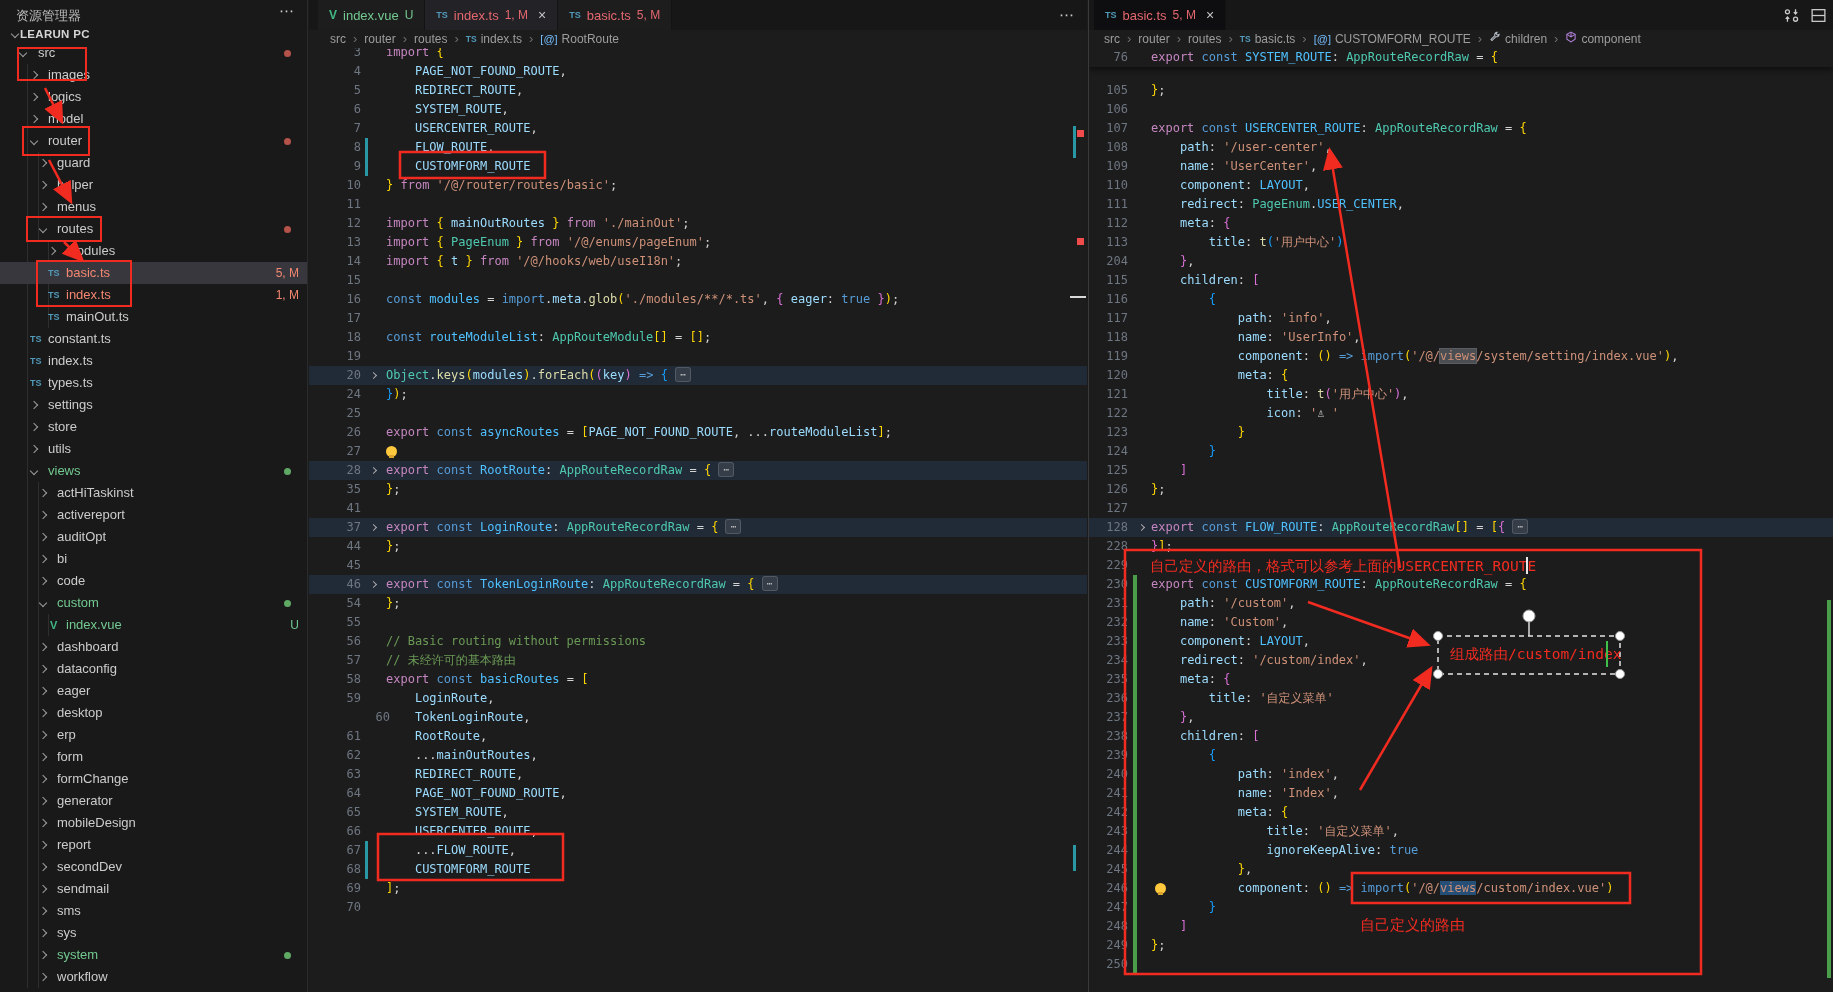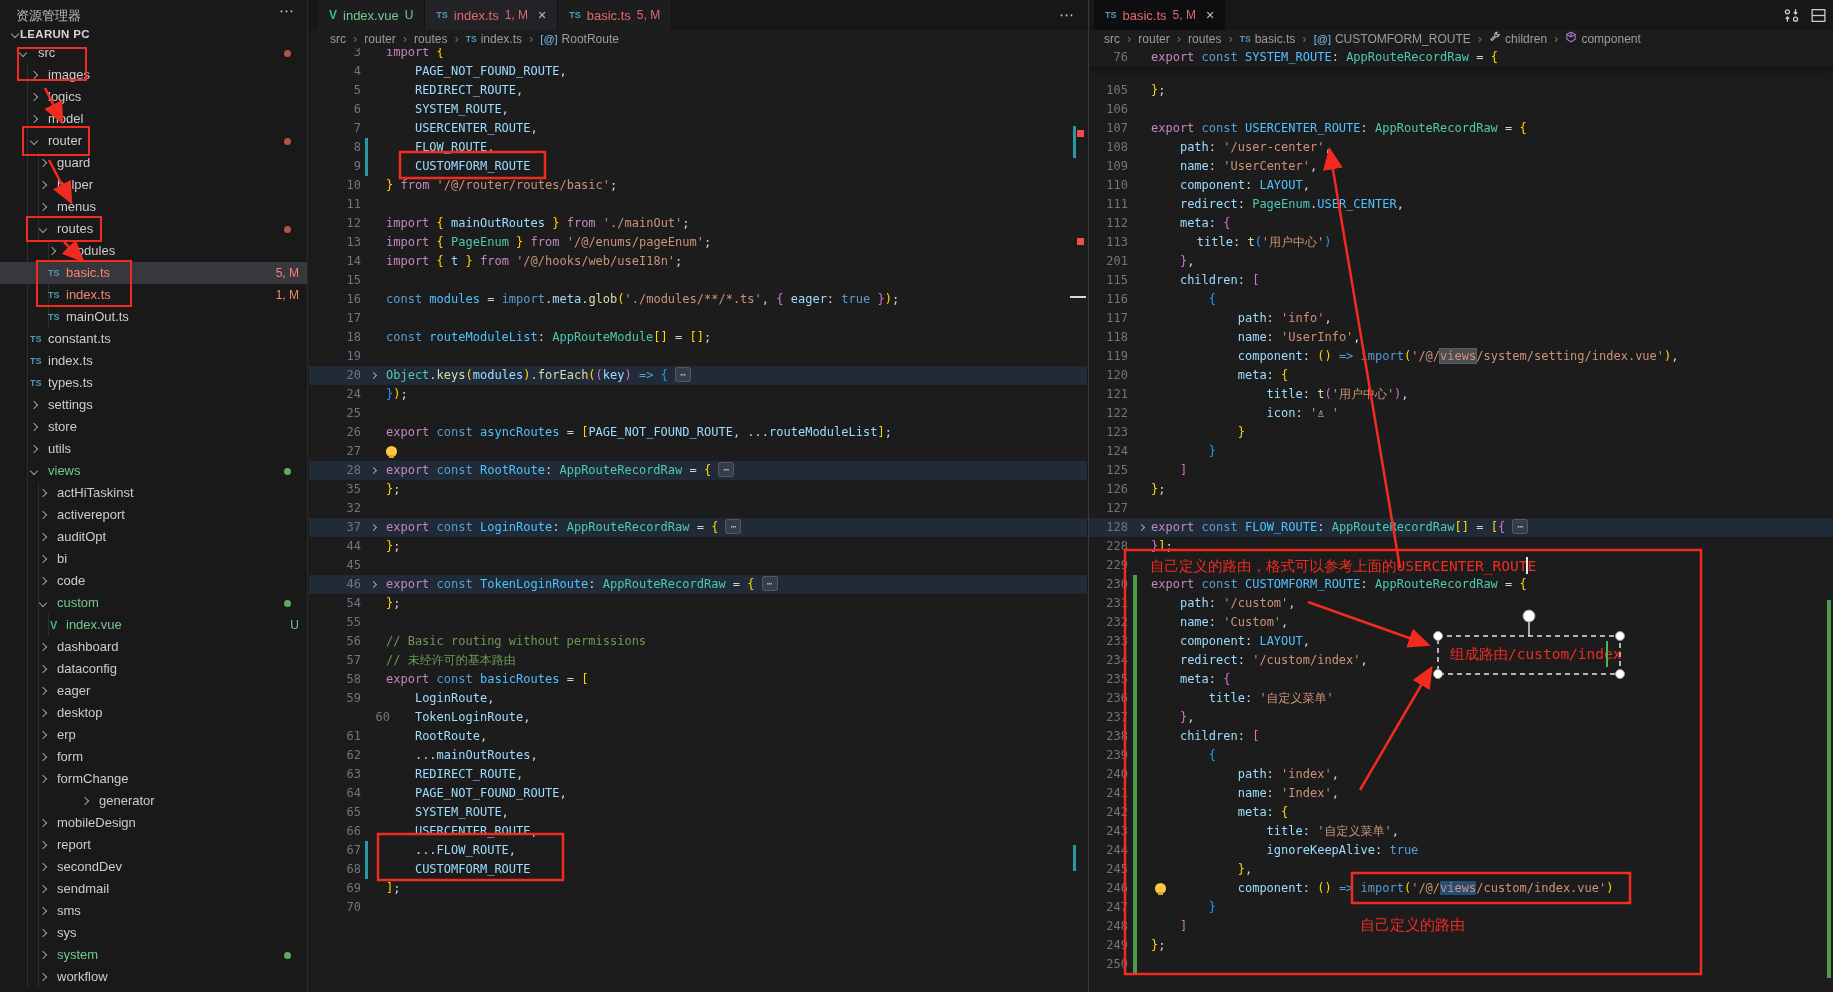--- a/index.html
+++ b/index.html
@@ -242,21 +242,21 @@
           <span class="lbl" style="left: 57px;">erp</span>
         </div>
         <div class="trow" style="top: 704px;">
           <span class="chev right" style="left: 40px;"></span>
           <span class="lbl" style="left: 57px;">form</span>
         </div>
         <div class="trow" style="top: 726px;">
           <span class="chev right" style="left: 40px;"></span>
           <span class="lbl" style="left: 57px;">formChange</span>
         </div>
-        <div class="trow" style="top: 748px; margin-left: 42px;">
+        <div class="trow" style="top: 748px;">
           <span class="chev right" style="left: 40px;"></span>
           <span class="lbl" style="left: 57px;">generator</span>
         </div>
         <div class="trow" style="top: 770px;">
           <span class="chev right" style="left: 40px;"></span>
           <span class="lbl" style="left: 57px;">mobileDesign</span>
         </div>
         <div class="trow" style="top: 792px;">
           <span class="chev right" style="left: 40px;"></span>
           <span class="lbl" style="left: 57px;">report</span>
@@ -355,21 +355,21 @@
         <div class="crow" style="top: 260.5px;"><span class="ln" style="width: 52px;">17</span><span class="codeline" style="left: 77px;"></span></div>
         <div class="crow" style="top: 279.5px;"><span class="ln" style="width: 52px;">18</span><span class="codeline" style="left: 77px;"><span class="tk-c">const</span><span class="tk-w"> </span><span class="tk-V">routeModuleList</span><span class="tk-p">:</span><span class="tk-w"> </span><span class="tk-t">AppRouteModule</span><span class="tk-b1">[]</span><span class="tk-w"> </span><span class="tk-p">=</span><span class="tk-w"> </span><span class="tk-b1">[]</span><span class="tk-p">;</span></span></div>
         <div class="crow" style="top: 298.5px;"><span class="ln" style="width: 52px;">19</span><span class="codeline" style="left: 77px;"></span></div>
         <div class="crow hl" style="top: 317.5px;"><span class="ln" style="width: 52px;">20</span><span class="fchev" style="left: 62px;"></span><span class="codeline" style="left: 77px;"><span class="tk-t">Object</span><span class="tk-p">.</span><span class="tk-f">keys</span><span class="tk-b1">(</span><span class="tk-v">modules</span><span class="tk-b1">)</span><span class="tk-p">.</span><span class="tk-f">forEach</span><span class="tk-b1">(</span><span class="tk-b2">(</span><span class="tk-v">key</span><span class="tk-b2">)</span><span class="tk-w"> </span><span class="tk-c">=&gt;</span><span class="tk-w"> </span><span class="tk-b3">{</span><span class="fold-e">⋯</span></span></div>
         <div class="crow" style="top: 336.5px;"><span class="ln" style="width: 52px;">24</span><span class="codeline" style="left: 77px;"><span class="tk-b3">}</span><span class="tk-b1">)</span><span class="tk-p">;</span></span></div>
         <div class="crow" style="top: 355.5px;"><span class="ln" style="width: 52px;">25</span><span class="codeline" style="left: 77px;"></span></div>
         <div class="crow" style="top: 374.5px;"><span class="ln" style="width: 52px;">26</span><span class="codeline" style="left: 77px;"><span class="tk-k">export</span><span class="tk-w"> </span><span class="tk-c">const</span><span class="tk-w"> </span><span class="tk-V">asyncRoutes</span><span class="tk-w"> </span><span class="tk-p">=</span><span class="tk-w"> </span><span class="tk-b1">[</span><span class="tk-v">PAGE_NOT_FOUND_ROUTE</span><span class="tk-p">,</span><span class="tk-w"> </span><span class="tk-p">...</span><span class="tk-v">routeModuleList</span><span class="tk-b1">]</span><span class="tk-p">;</span></span></div>
         <div class="crow" style="top: 393.5px;"><span class="ln" style="width: 52px;">27</span><span class="bulb" style="left: 77px;"></span><span class="codeline" style="left: 77px;"></span></div>
         <div class="crow hl" style="top: 412.5px;"><span class="ln" style="width: 52px;">28</span><span class="fchev" style="left: 62px;"></span><span class="codeline" style="left: 77px;"><span class="tk-k">export</span><span class="tk-w"> </span><span class="tk-c">const</span><span class="tk-w"> </span><span class="tk-V">RootRoute</span><span class="tk-p">:</span><span class="tk-w"> </span><span class="tk-t">AppRouteRecordRaw</span><span class="tk-w"> </span><span class="tk-p">=</span><span class="tk-w"> </span><span class="tk-b1">{</span><span class="fold-e">⋯</span></span></div>
         <div class="crow" style="top: 431.5px;"><span class="ln" style="width: 52px; padding-left: 8px;">35</span><span class="codeline" style="left: 77px;"><span class="tk-b1">}</span><span class="tk-p">;</span></span></div>
-        <div class="crow" style="top: 450.5px;"><span class="ln" style="width: 52px;">32</span><span class="codeline" style="left: 77px;"></span></div>
+        <div class="crow" style="top: 450.5px;"><span class="ln" style="width: 52px;">41</span><span class="codeline" style="left: 77px;"></span></div>
         <div class="crow hl" style="top: 469.5px;"><span class="ln" style="width: 52px;">37</span><span class="fchev" style="left: 62px;"></span><span class="codeline" style="left: 77px;"><span class="tk-k">export</span><span class="tk-w"> </span><span class="tk-c">const</span><span class="tk-w"> </span><span class="tk-V">LoginRoute</span><span class="tk-p">:</span><span class="tk-w"> </span><span class="tk-t">AppRouteRecordRaw</span><span class="tk-w"> </span><span class="tk-p">=</span><span class="tk-w"> </span><span class="tk-b1">{</span><span class="fold-e">⋯</span></span></div>
         <div class="crow" style="top: 488.5px;"><span class="ln" style="width: 52px;">44</span><span class="codeline" style="left: 77px;"><span class="tk-b1">}</span><span class="tk-p">;</span></span></div>
         <div class="crow" style="top: 507.5px;"><span class="ln" style="width: 52px;">45</span><span class="codeline" style="left: 77px;"></span></div>
         <div class="crow hl" style="top: 526.5px;"><span class="ln" style="width: 52px;">46</span><span class="fchev" style="left: 62px;"></span><span class="codeline" style="left: 77px;"><span class="tk-k">export</span><span class="tk-w"> </span><span class="tk-c">const</span><span class="tk-w"> </span><span class="tk-V">TokenLoginRoute</span><span class="tk-p">:</span><span class="tk-w"> </span><span class="tk-t">AppRouteRecordRaw</span><span class="tk-w"> </span><span class="tk-p">=</span><span class="tk-w"> </span><span class="tk-b1">{</span><span class="fold-e">⋯</span></span></div>
         <div class="crow" style="top: 545.5px;"><span class="ln" style="width: 52px;">54</span><span class="codeline" style="left: 77px;"><span class="tk-b1">}</span><span class="tk-p">;</span></span></div>
         <div class="crow" style="top: 564.5px;"><span class="ln" style="width: 52px;">55</span><span class="codeline" style="left: 77px;"></span></div>
         <div class="crow" style="top: 583.5px;"><span class="ln" style="width: 52px;">56</span><span class="codeline" style="left: 77px;"><span class="tk-m">// Basic routing without permissions</span></span></div>
         <div class="crow" style="top: 602.5px;"><span class="ln" style="width: 52px;">57</span><span class="codeline" style="left: 77px;"><span class="tk-m">// 未经许可的基本路由</span></span></div>
         <div class="crow" style="top: 621.5px;"><span class="ln" style="width: 52px;">58</span><span class="codeline" style="left: 77px;"><span class="tk-k">export</span><span class="tk-w"> </span><span class="tk-c">const</span><span class="tk-w"> </span><span class="tk-V">basicRoutes</span><span class="tk-w"> </span><span class="tk-p">=</span><span class="tk-w"> </span><span class="tk-b1">[</span></span></div>
         <div class="crow" style="top: 640.5px;"><span class="ln" style="width: 52px;">59</span><span class="codeline" style="left: 77px;"><span class="tk-w">    </span><span class="tk-v">LoginRoute</span><span class="tk-p">,</span></span></div>
@@ -460,22 +460,22 @@
       </div>
     <div class="codewrap" id="right-code">
         <div class="crow" style="top: 33px;"><span class="ln" style="width: 39px;">105</span><span class="codeline" style="left: 62px;"><span class="tk-b1">}</span><span class="tk-p">;</span></span></div>
         <div class="crow" style="top: 52px;"><span class="ln" style="width: 39px;">106</span><span class="codeline" style="left: 62px;"></span></div>
         <div class="crow" style="top: 71px;"><span class="ln" style="width: 39px;">107</span><span class="codeline" style="left: 62px;"><span class="tk-k">export</span><span class="tk-w"> </span><span class="tk-c">const</span><span class="tk-w"> </span><span class="tk-V">USERCENTER_ROUTE</span><span class="tk-p">:</span><span class="tk-w"> </span><span class="tk-t">AppRouteRecordRaw</span><span class="tk-w"> </span><span class="tk-p">=</span><span class="tk-w"> </span><span class="tk-b1">{</span></span></div>
         <div class="crow" style="top: 90px;"><span class="ln" style="width: 39px;">108</span><span class="codeline" style="left: 62px;"><span class="tk-w">    </span><span class="tk-v">path</span><span class="tk-p">:</span><span class="tk-w"> </span><span class="tk-s">'/user-center'</span><span class="tk-p">,</span></span></div>
         <div class="crow" style="top: 109px;"><span class="ln" style="width: 39px;">109</span><span class="codeline" style="left: 62px;"><span class="tk-w">    </span><span class="tk-v">name</span><span class="tk-p">:</span><span class="tk-w"> </span><span class="tk-s">'UserCenter'</span><span class="tk-p">,</span></span></div>
         <div class="crow" style="top: 128px;"><span class="ln" style="width: 39px;">110</span><span class="codeline" style="left: 62px;"><span class="tk-w">    </span><span class="tk-v">component</span><span class="tk-p">:</span><span class="tk-w"> </span><span class="tk-V">LAYOUT</span><span class="tk-p">,</span></span></div>
         <div class="crow" style="top: 147px;"><span class="ln" style="width: 39px;">111</span><span class="codeline" style="left: 62px;"><span class="tk-w">    </span><span class="tk-v">redirect</span><span class="tk-p">:</span><span class="tk-w"> </span><span class="tk-t">PageEnum</span><span class="tk-p">.</span><span class="tk-V">USER_CENTER</span><span class="tk-p">,</span></span></div>
         <div class="crow" style="top: 166px;"><span class="ln" style="width: 39px;">112</span><span class="codeline" style="left: 62px;"><span class="tk-w">    </span><span class="tk-v">meta</span><span class="tk-p">:</span><span class="tk-w"> </span><span class="tk-b2">{</span></span></div>
-        <div class="crow" style="top: 185px;"><span class="ln" style="width: 39px;">113</span><span class="codeline" style="left: 50px;"><span class="tk-w">        </span><span class="tk-v">title</span><span class="tk-p">:</span><span class="tk-w"> </span><span class="tk-f">t</span><span class="tk-b3">(</span><span class="tk-s">'用户中心'</span><span class="tk-b3">)</span></span></div>
-        <div class="crow" style="top: 204px;"><span class="ln" style="width: 39px;">201</span><span class="codeline" style="left: 62px;"><span class="tk-w">    </span><span class="tk-b2">}</span><span class="tk-p">,</span></span></div>
+        <div class="crow" style="top: 185px;"><span class="ln" style="width: 39px;">113</span><span class="codeline" style="left: 62px;"><span class="tk-w">        </span><span class="tk-v">title</span><span class="tk-p">:</span><span class="tk-w"> </span><span class="tk-f">t</span><span class="tk-b3">(</span><span class="tk-s">'用户中心'</span><span class="tk-b3">)</span></span></div>
+        <div class="crow" style="top: 204px;"><span class="ln" style="width: 39px;">204</span><span class="codeline" style="left: 62px;"><span class="tk-w">    </span><span class="tk-b2">}</span><span class="tk-p">,</span></span></div>
         <div class="crow" style="top: 223px;"><span class="ln" style="width: 39px;">115</span><span class="codeline" style="left: 62px;"><span class="tk-w">    </span><span class="tk-v">children</span><span class="tk-p">:</span><span class="tk-w"> </span><span class="tk-b2">[</span></span></div>
         <div class="crow" style="top: 242px;"><span class="ln" style="width: 39px;">116</span><span class="codeline" style="left: 62px;"><span class="tk-w">        </span><span class="tk-b3">{</span></span></div>
         <div class="crow" style="top: 261px;"><span class="ln" style="width: 39px;">117</span><span class="codeline" style="left: 62px;"><span class="tk-w">            </span><span class="tk-v">path</span><span class="tk-p">:</span><span class="tk-w"> </span><span class="tk-s">'info'</span><span class="tk-p">,</span></span></div>
         <div class="crow" style="top: 280px;"><span class="ln" style="width: 39px;">118</span><span class="codeline" style="left: 62px;"><span class="tk-w">            </span><span class="tk-v">name</span><span class="tk-p">:</span><span class="tk-w"> </span><span class="tk-s">'UserInfo'</span><span class="tk-p">,</span></span></div>
         <div class="crow" style="top: 299px;"><span class="ln" style="width: 39px;">119</span><span class="codeline" style="left: 62px;"><span class="tk-w">            </span><span class="tk-v">component</span><span class="tk-p">:</span><span class="tk-w"> </span><span class="tk-b1">()</span><span class="tk-w"> </span><span class="tk-c">=&gt;</span><span class="tk-w"> </span><span class="tk-c">import</span><span class="tk-b1">(</span><span class="tk-s">'/@/</span><span class="tk-shl">views</span><span class="tk-s">/system/setting/index.vue'</span><span class="tk-b1">)</span><span class="tk-p">,</span></span></div>
         <div class="crow" style="top: 318px;"><span class="ln" style="width: 39px;">120</span><span class="codeline" style="left: 62px;"><span class="tk-w">            </span><span class="tk-v">meta</span><span class="tk-p">:</span><span class="tk-w"> </span><span class="tk-b1">{</span></span></div>
         <div class="crow" style="top: 337px;"><span class="ln" style="width: 39px;">121</span><span class="codeline" style="left: 62px;"><span class="tk-w">                </span><span class="tk-v">title</span><span class="tk-p">:</span><span class="tk-w"> </span><span class="tk-f">t</span><span class="tk-b2">(</span><span class="tk-s">'用户中心'</span><span class="tk-b2">)</span><span class="tk-p">,</span></span></div>
         <div class="crow" style="top: 356px;"><span class="ln" style="width: 39px;">122</span><span class="codeline" style="left: 62px;"><span class="tk-w">                </span><span class="tk-v">icon</span><span class="tk-p">:</span><span class="tk-w"> </span><span class="tk-s">'</span><span class="tk-w">♙</span><span class="tk-s"> '</span></span></div>
         <div class="crow" style="top: 375px;"><span class="ln" style="width: 39px;">123</span><span class="codeline" style="left: 62px;"><span class="tk-w">            </span><span class="tk-b1">}</span></span></div>
         <div class="crow" style="top: 394px;"><span class="ln" style="width: 39px;">124</span><span class="codeline" style="left: 62px;"><span class="tk-w">        </span><span class="tk-b3">}</span></span></div>

